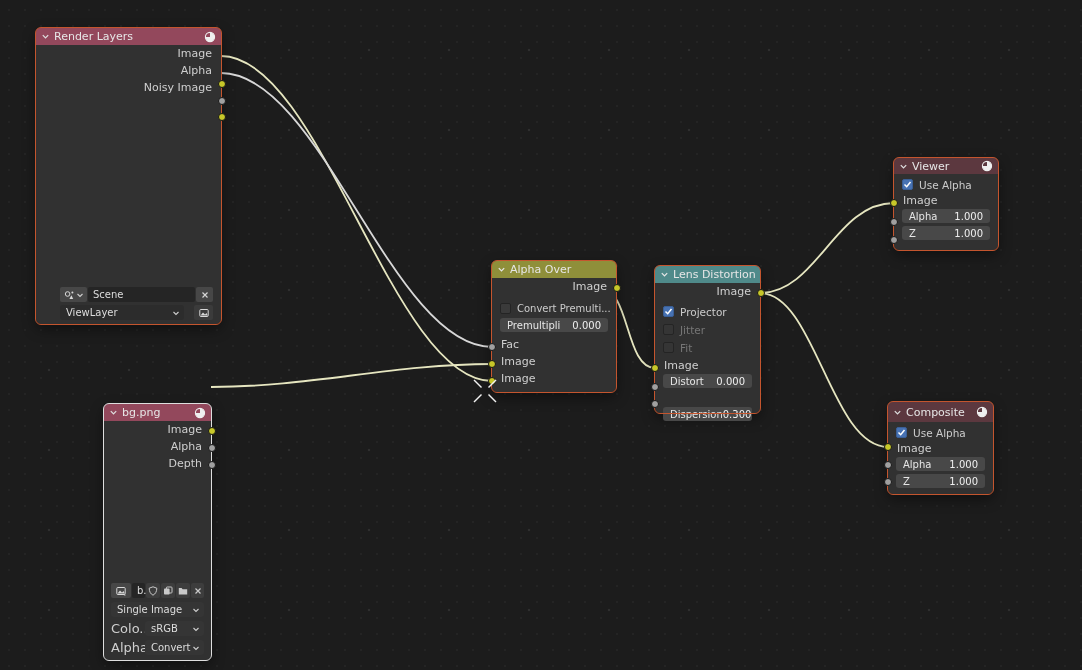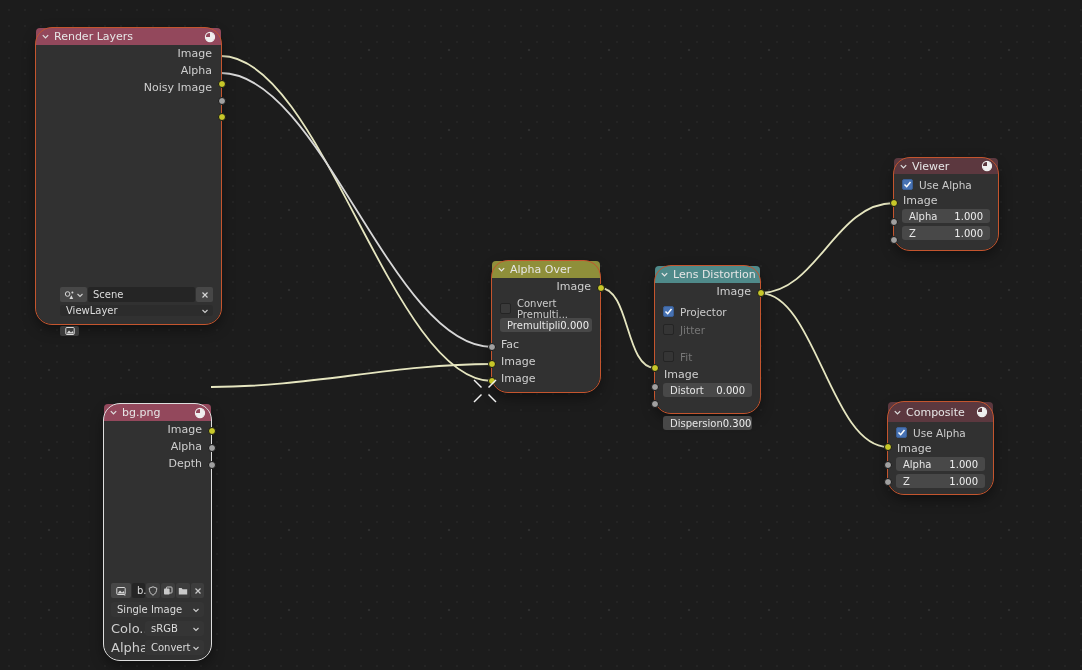--- a/index.html
+++ b/index.html
@@ -16,21 +16,21 @@
     background-image:
       radial-gradient(circle, #2f2f2f 1.3px, transparent 1.6px),
       radial-gradient(circle, #242424 1px, transparent 1.3px);
     background-size:80px 80px, 16px 16px;
     background-position:9px 10px, 1px 2px;
   }
   svg.wires { position:absolute; inset:0; z-index:1; }
   .node {
     position:absolute; z-index:2;
     background:#313131;
-    border-radius:16px;
+    border-radius:5px;
     box-shadow:0 5px 14px rgba(0,0,0,.45);
     font-size:11px;
   }
   .node.selected { outline:1.4px solid #c4552e; outline-offset:0; }
   .node.active   { outline:1.4px solid #dedede; outline-offset:0; }
   .hdr {
     height:17px; border-radius:4px 4px 0 0;
     display:flex; align-items:center; gap:4px;
     padding:0 5px; color:#e6e6e6; font-size:11px;
   }
@@ -134,21 +134,21 @@
         </div>
         <div class="field" style="flex:1;">
             <span>Scene</span>
           </div>
         <div class="btn" style="width:17px;">
           <svg class="icon8" viewBox="0 0 8 8">
               <path d="M1.5,1.5 L6.5,6.5 M6.5,1.5 L1.5,6.5" stroke="#d5d5d5" stroke-width="1.2"></path>
             </svg>
         </div>
       </div>
-      <div style="display:flex; gap:10px; height:15px;flex-direction:column;">
+      <div style="display:flex; gap:10px; height:15px;">
         <div class="dropdown" style="flex:1; background:#2c2c2c; justify-content:flex-start;">
           <span>ViewLayer</span>
           <svg class="icon8 dd-chev" viewBox="0 0 8 8">
               <polyline points="1.5,3 4,5.5 6.5,3" fill="none" stroke="#cfcfcf" stroke-width="1.1"></polyline>
             </svg>
         </div>
         <div class="btn" style="width:19px; background:#3b3b3b;">
           <svg class="icon10" viewBox="0 0 10 10">
               <rect x="0.8" y="1.5" width="8.4" height="7" rx="1" fill="none" stroke="#d8d8d8" stroke-width="1"></rect>
               <path d="M1.5,7.5 L4,4.5 L6,6.5 L7.5,5 L8.8,7.5 Z" fill="#d8d8d8"></path>
@@ -239,21 +239,21 @@
               <polyline points="1.5,3 4,5.5 6.5,3" fill="none" stroke="#cfcfcf" stroke-width="1.1"></polyline>
             </svg>
         </div>
       </div>
     </div>
     <span class="sock yellow right" style="top:23px;"></span>
     <span class="sock gray right" style="top:40px;"></span>
     <span class="sock gray right" style="top:57px;"></span>
   </div>
 
-  <div class="node selected" style="left:492px; top:261px; width:108px; height:131px;">
+  <div class="node selected" style="left:492px; top:261px; width:124px; height:131px;">
     <div class="hdr" style="background:#8f8f3a;">
       <svg class="chev" viewBox="0 0 10 10">
           <polyline points="2,3.5 5,6.5 8,3.5" fill="none" stroke="#e6e6e6" stroke-width="1.4"></polyline>
         </svg>
       <span class="title">Alpha Over</span>
     </div>
     <div class="row out">
         <span>Image</span>
       </div>
     <div class="checkrow" style="margin-top:6px; font-size:10px;">
@@ -298,21 +298,21 @@
           <svg viewBox="0 0 9 9">
             <polyline points="1.5,4.5 3.7,6.7 7.5,2" fill="none" stroke="#ffffff" stroke-width="1.5"></polyline>
           </svg>
         </span>
       <span>Projector</span>
     </div>
     <div class="checkrow dim" style="margin-top:3px;">
       <span class="cbox dim"></span>
       <span>Jitter</span>
     </div>
-    <div class="checkrow dim" style="margin-top:12px;">
+    <div class="checkrow dim" style="margin-top:3px;">
       <span class="cbox dim"></span>
       <span>Fit</span>
     </div>
     <div class="row in" style="margin-top:2px;">
         <span>Image</span>
       </div>
     <div style="padding:0 8px;">
       <div class="slider">
         <span>Distort</span>
         <span class="val">0.000</span>

